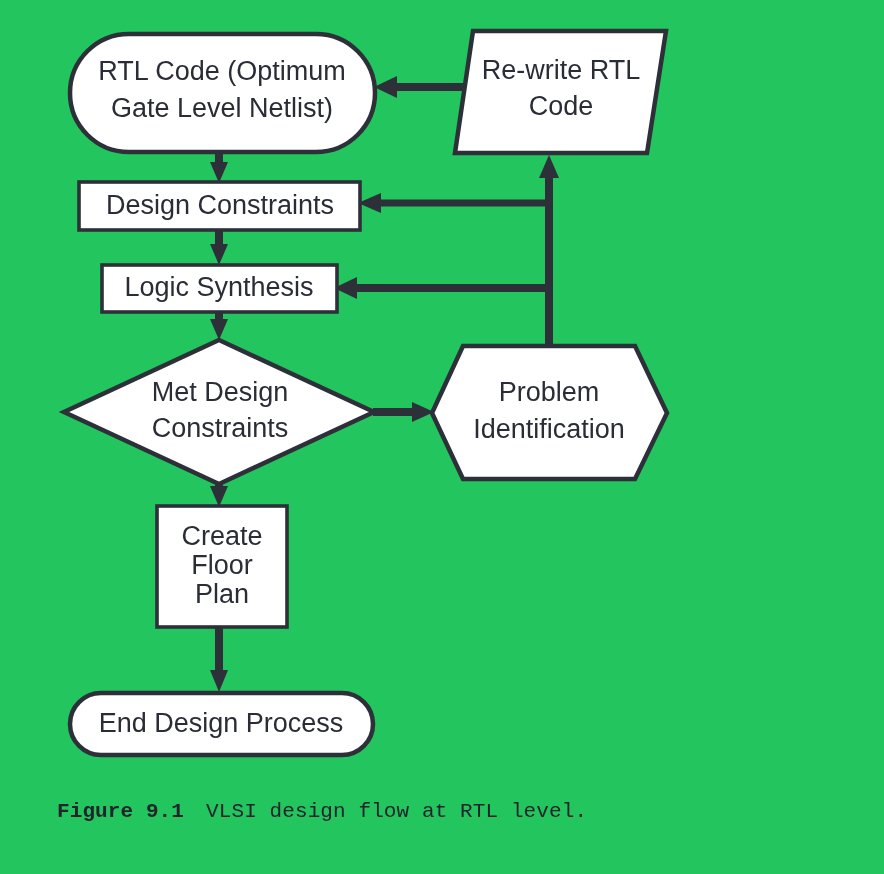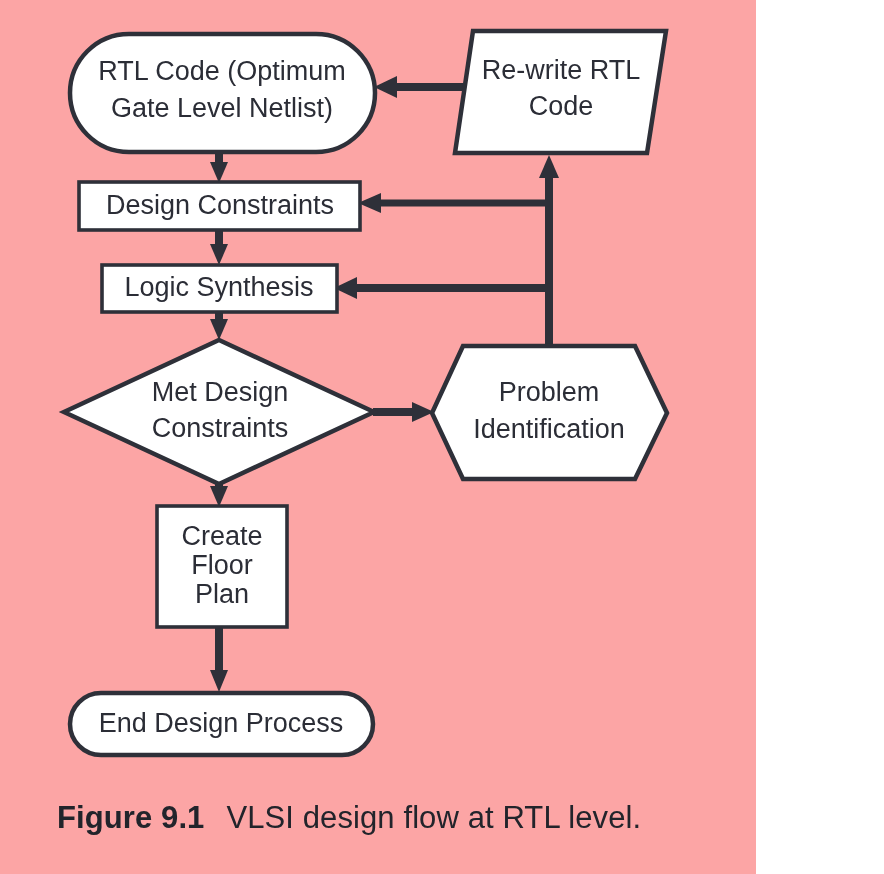--- a/index.html
+++ b/index.html
@@ -6,23 +6,23 @@
   html,body{margin:0;padding:0;background:#ffffff;}
   body{
     width:884px;height:874px;
     font-family:"Liberation Sans", sans-serif;
     color:#2b2d36;
     overflow:hidden;
     position:relative;
   }
   #figure-root{
     position:relative;
-    width:756px;
+    width:884px;
     height:874px;
-    background:#fca5a5;
+    background:#22c55e;
   }
   #flow-svg{
     position:absolute;
     left:0; top:0;
     width:884px;
     height:874px;
     display:block;
   }
   .shape-outline{
     fill:#ffffff;
@@ -47,22 +47,22 @@
   }
   .connector.thinline{ stroke-width:7; }
   .arrowhead{ fill:#2e3039; stroke:none; }
 
   
   #figure-caption{
     position:absolute;
     left:57px;
     top:800px;
     width:800px;
-    font-family:Liberation Sans, sans-serif;
-    font-size:31px;
+    font-family:Liberation Mono, monospace;
+    font-size:21px;
     color:#22242b;
     letter-spacing:0.1px;
     white-space:pre;
   }
   #figure-caption .cap-label{
     font-weight:bold;
   }
   #figure-caption .cap-gap{
     display:inline-block;
     width:22px;

